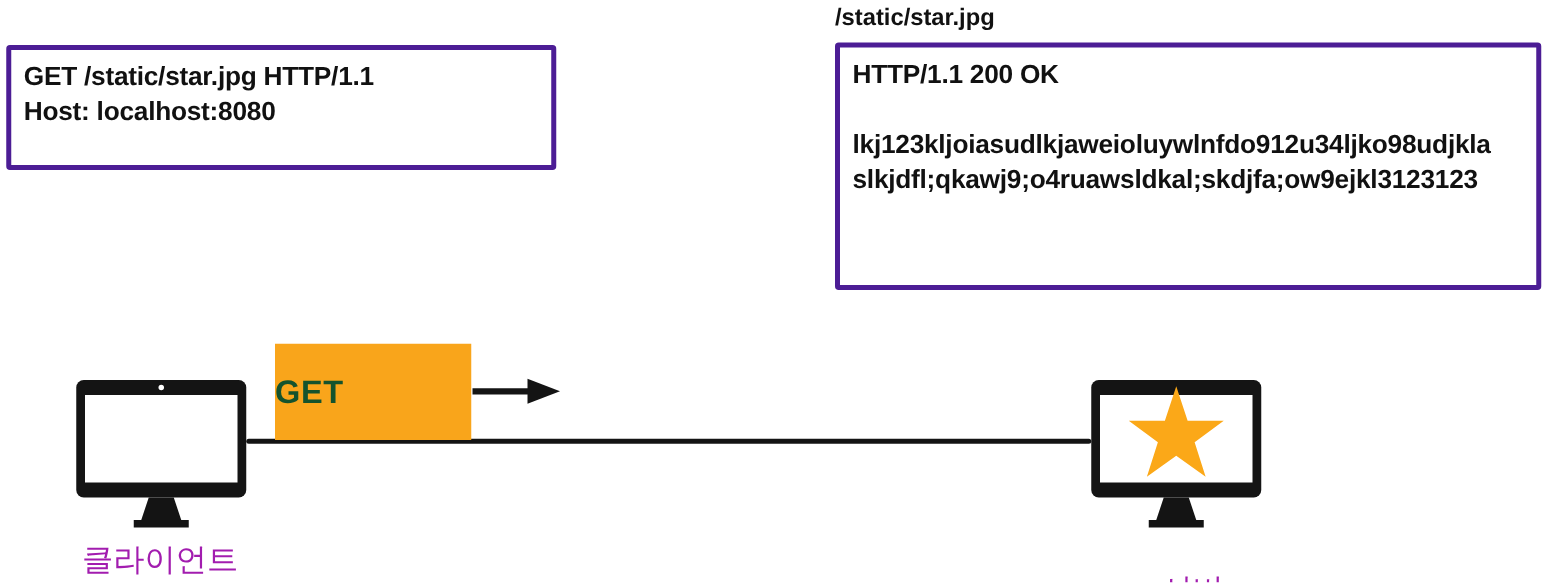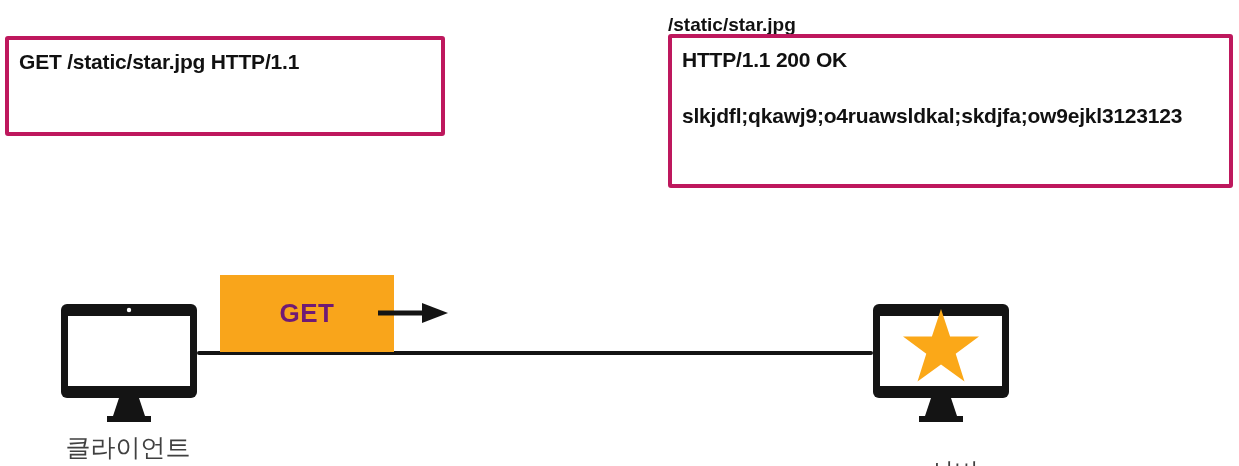--- a/index.html
+++ b/index.html
@@ -8,92 +8,94 @@
     width: 1239px;
     height: 466px;
     background: #ffffff;
     font-family: "Liberation Sans", "DejaVu Sans", sans-serif;
     color: #111111;
     overflow: hidden;
   }
   .sketch-box {
     position: absolute;
     box-sizing: border-box;
-    border: 4px solid #be185d;
+    border: 4px solid #4c1d95;
     border-radius: 3px;
     background: #ffffff;
     padding: 8px 10px;
   }
   .http-line {
     font-size: 21px;
     font-weight: 700;
     line-height: 28px;
     min-height: 28px;
     white-space: nowrap;
     letter-spacing: -0.2px;
   }
   .request-box  { left: 5px;   top: 36px; width: 440px; height: 100px; }
-  .response-box { left: 668px; top: 34px; width: 565px; height: 154px; }
+  .response-box { left: 668px; top: 34px; width: 565px; height: 198px; }
   .response-title {
     position: absolute;
-    left: 668px; top: 14px;
+    left: 668px; top: 4px;
     font-size: 19px;
     font-weight: 700;
   }
   .method-box {
     position: absolute;
     left: 220px; top: 275px;
-    width: 174px; height: 77px;
+    width: 157px; height: 77px;
     background: #F9A51B;
     display: flex;
     align-items: center;
-    justify-content: center;
+    justify-content: flex-start;
     font-size: 26px;
     font-weight: 700;
-    color: #701a75;
+    color: #14532d;
     letter-spacing: 0.5px;
   }
   .conn-line {
     position: absolute;
     left: 197px; top: 351px;
     width: 676px; height: 4px;
     background: #141414;
     border-radius: 2px;
   }
   .arrow-svg { position: absolute; left: 376px; top: 300px; }
   .monitor-svg { position: absolute; }
   .client-monitor { left: 60px;  top: 303px; }
   .server-monitor { left: 872px; top: 303px; }
   .node-label {
     position: absolute;
     top: 431px;
     width: 176px;
     text-align: center;
     font-size: 25px;
     font-weight: 400;
-    color: #404040;
+    color: #a21caf;
     white-space: nowrap;
   }
   .client-label { left: 40px; }
   .server-label { left: 866px; margin-top: 24px; }
 </style>
 </head>
 <body>
 
 <div class="stage">
 
   <div class="sketch-box request-box">
     <div class="http-line">GET /static/star.jpg HTTP/1.1</div>
+    <div class="http-line">Host: localhost:8080</div>
   </div>
 
   <div class="response-title">/static/star.jpg</div>
 
   <div class="sketch-box response-box">
     <div class="http-line">HTTP/1.1 200 OK</div>
     <div class="http-line"></div>
+    <div class="http-line">lkj123kljoiasudlkjaweioluywlnfdo912u34ljko98udjkla</div>
     <div class="http-line">slkjdfl;qkawj9;o4ruawsldkal;skdjfa;ow9ejkl3123123</div>
   </div>
 
   <div class="conn-line"></div>
 
   <div class="method-box">
     <span>GET</span>
   </div>
 
   <svg class="arrow-svg" width="75" height="26" viewBox="0 0 75 26">

